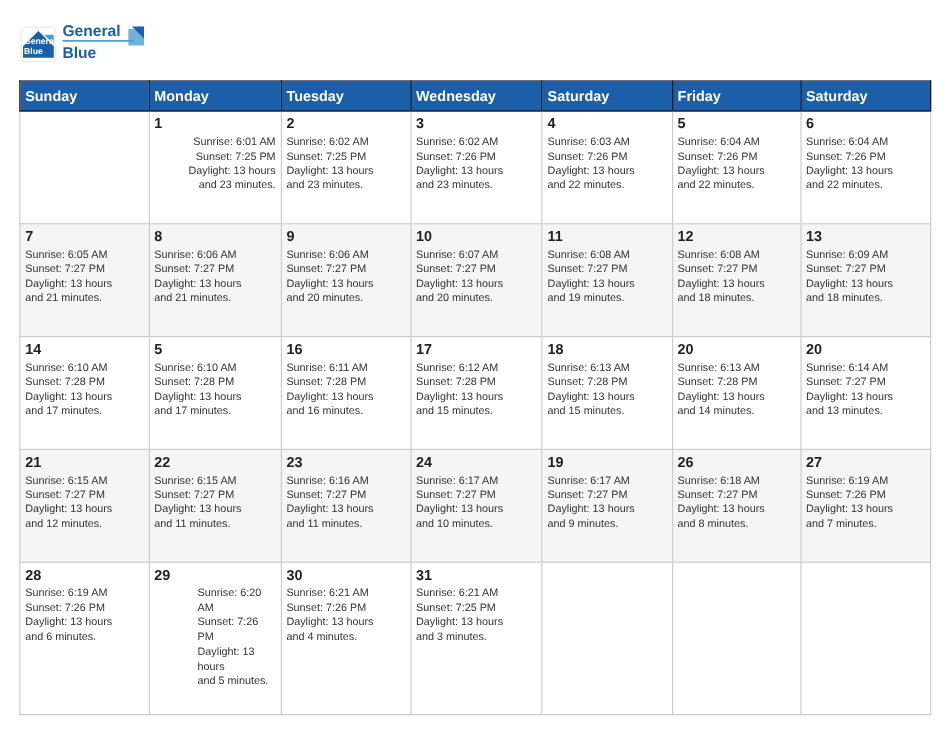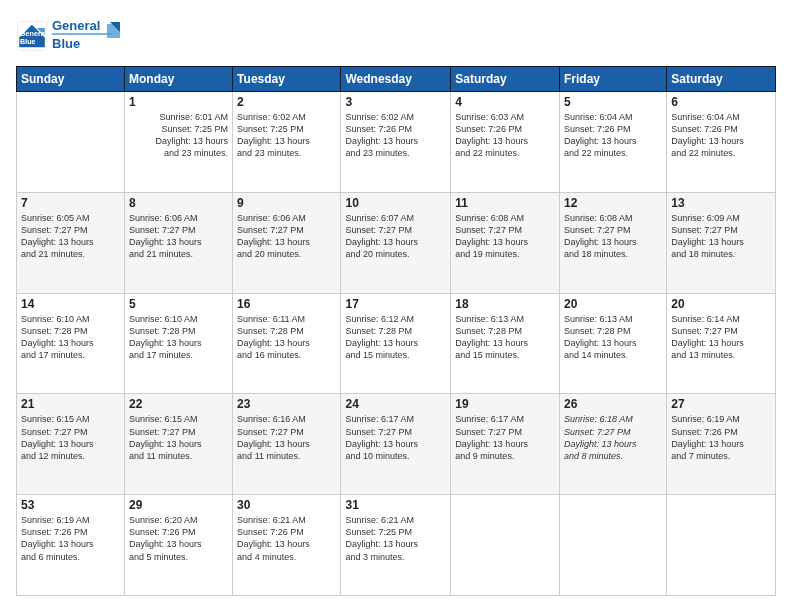--- a/index.html
+++ b/index.html
@@ -306,44 +306,44 @@
           </td>
           <td>
             <span class="day-num">19</span>
             <div class="day-info" style="white-space: pre-line;">Sunrise: 6:17 AM
 Sunset: 7:27 PM
 Daylight: 13 hours
 and 9 minutes.</div>
           </td>
           <td>
             <span class="day-num">26</span>
-            <div class="day-info" style="white-space: pre-line; font-style: italic;">Sunrise: 6:18 AM
+            <div class="day-info" style="white-space: pre-line;">Sunrise: 6:18 AM
 Sunset: 7:27 PM
 Daylight: 13 hours
 and 8 minutes.</div>
           </td>
           <td>
             <span class="day-num">27</span>
             <div class="day-info" style="white-space: pre-line;">Sunrise: 6:19 AM
 Sunset: 7:26 PM
 Daylight: 13 hours
 and 7 minutes.</div>
           </td>
         </tr>
         <tr>
           <td>
-            <span class="day-num">53</span>
+            <span class="day-num">28</span>
             <div class="day-info" style="white-space: pre-line;">Sunrise: 6:19 AM
 Sunset: 7:26 PM
 Daylight: 13 hours
 and 6 minutes.</div>
           </td>
           <td>
             <span class="day-num">29</span>
-            <div class="day-info" style="white-space: pre-line;">Sunrise: 6:20 AM
+            <div class="day-info" style="white-space: pre-line; margin-left: 36px;">Sunrise: 6:20 AM
 Sunset: 7:26 PM
 Daylight: 13 hours
 and 5 minutes.</div>
           </td>
           <td>
             <span class="day-num">30</span>
             <div class="day-info" style="white-space: pre-line;">Sunrise: 6:21 AM
 Sunset: 7:26 PM
 Daylight: 13 hours
 and 4 minutes.</div>

